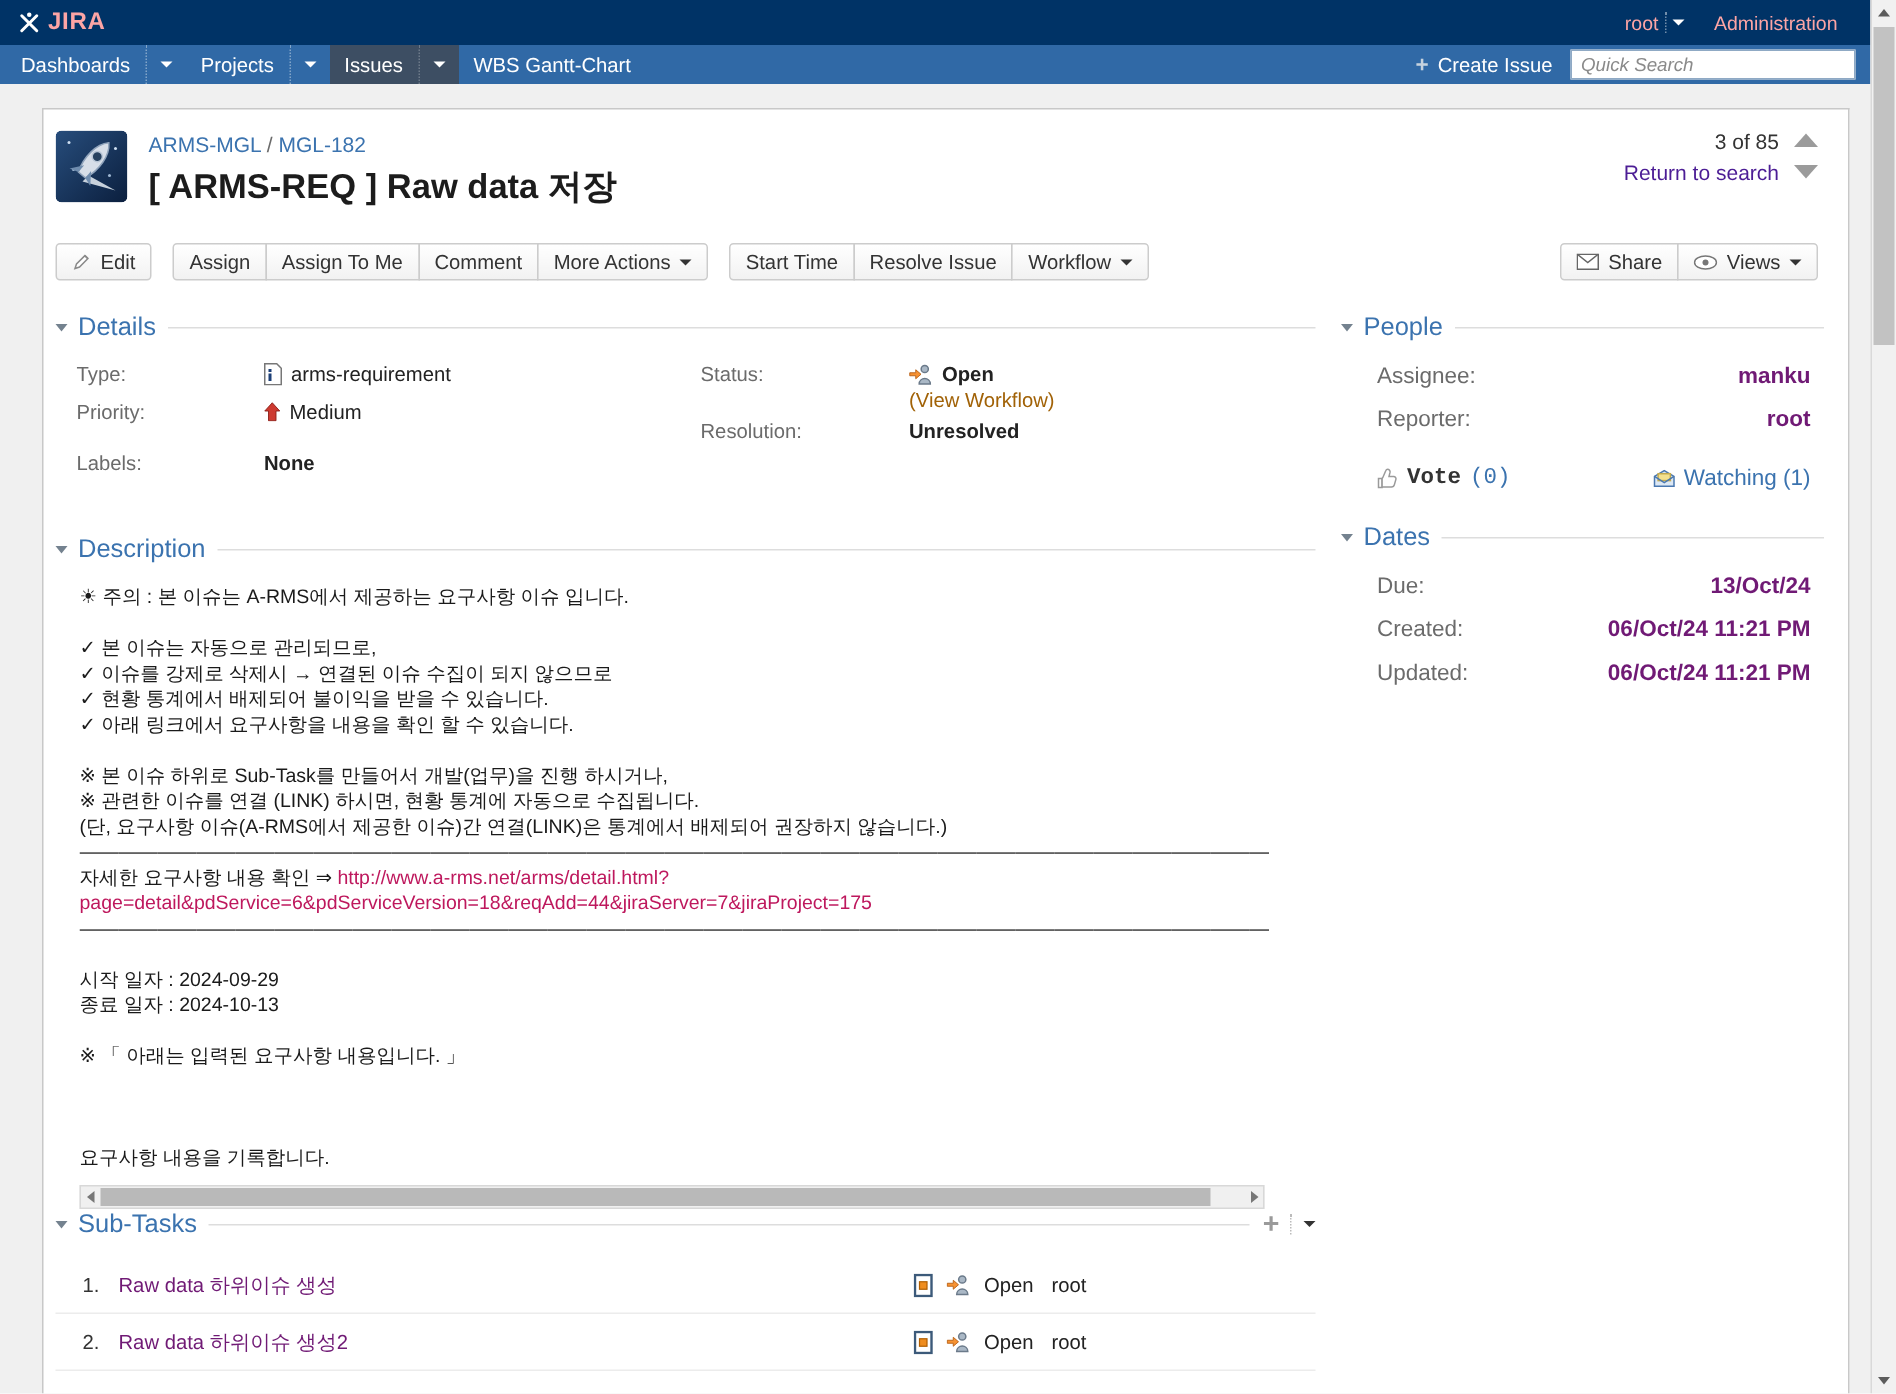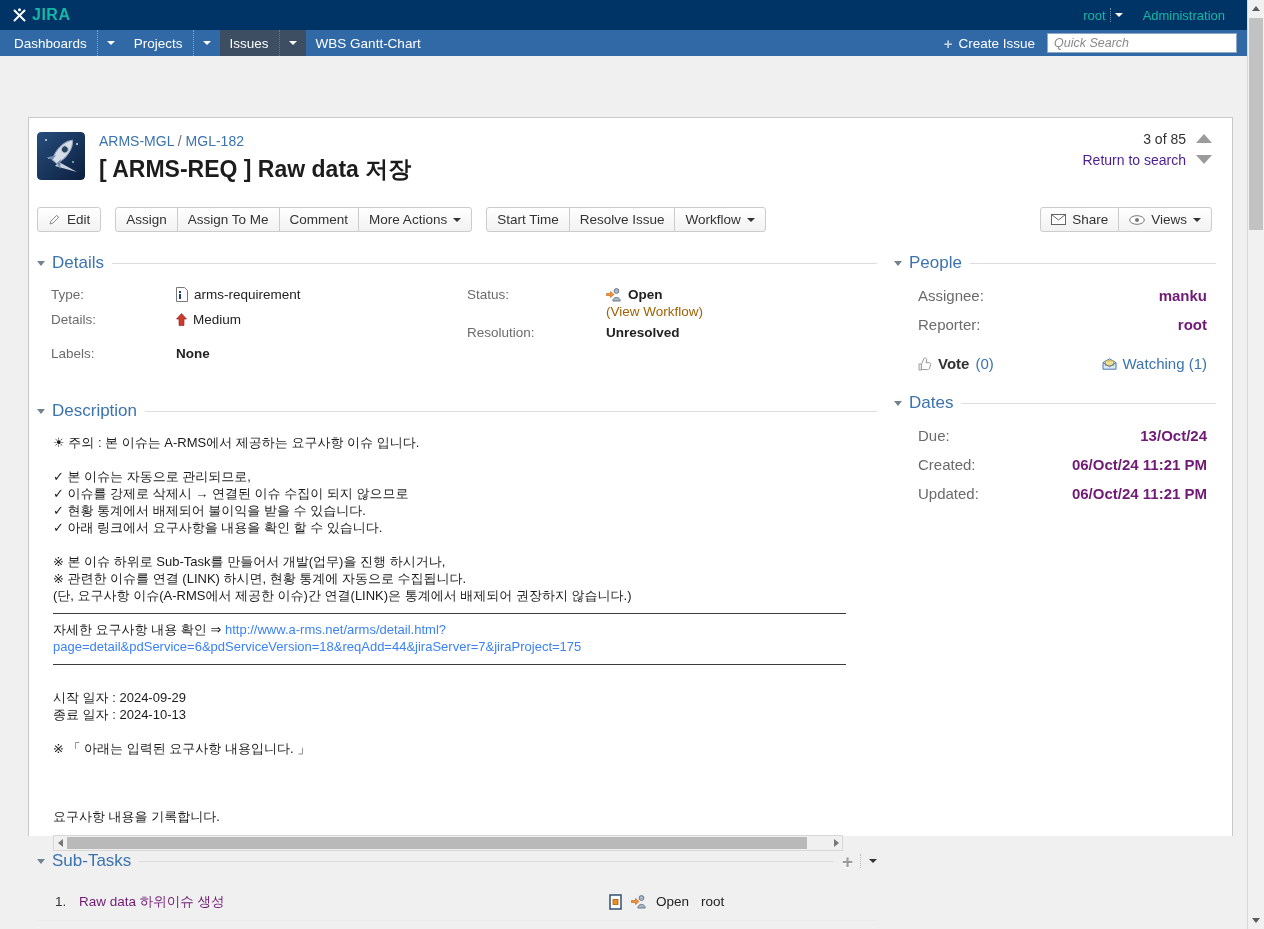--- a/index.html
+++ b/index.html
@@ -6,21 +6,21 @@
   html,body { margin:0; padding:0; }
   body {
     width:1264px; height:929px; position:relative; overflow:hidden;
     background:#f0f0f0;
     font-family:"Liberation Sans","DejaVu Sans",sans-serif;
     color:#222; font-size:13px;
   }
   a { text-decoration:none; }
 
   
-  .topbar{position:absolute;top:0;left:0;width:1247px;height:30px;background:#003366;color:#14b8a6;
+  .topbar{position:absolute;top:0;left:0;width:1247px;height:30px;background:#003366;color:#fca5a5;
           display:flex;align-items:center;justify-content:space-between;padding:0 12px;}
   .logo{display:flex;align-items:center;gap:5px;font-weight:bold;font-size:16px;letter-spacing:.5px;cursor:pointer;}
   .topbar-right{display:flex;align-items:center;font-size:13px;}
   .tb-item{display:flex;align-items:center;padding:0 10px;height:30px;cursor:pointer;}
   .vdot{border-left:1px dotted rgba(255,255,255,.45);height:14px;margin:0 4px;}
   .caret-w{width:0;height:0;border-left:4px solid transparent;border-right:4px solid transparent;border-top:4px solid #fff;display:inline-block;}
   .caret-d{width:0;height:0;border-left:4px solid transparent;border-right:4px solid transparent;border-top:4px solid #333;display:inline-block;}
 
   
   .navbar{position:absolute;top:30px;left:0;width:1247px;height:26px;background:#3069a6;display:flex;align-items:center;color:#fff;font-size:13.5px;padding-left:4px;}
@@ -36,21 +36,21 @@
   .quick-search::placeholder{color:#8a8a8a;font-style:italic;}
 
   
   .vscroll{position:absolute;right:0;top:0;width:17px;height:929px;background:#f1f1f1;border-left:1px solid #d9d9d9;}
   .vs-btn{position:absolute;left:0;width:16px;height:17px;display:flex;align-items:center;justify-content:center;cursor:pointer;}
   .tri-up{width:0;height:0;border-left:4px solid transparent;border-right:4px solid transparent;border-bottom:5px solid #5c5c5c;}
   .tri-down{width:0;height:0;border-left:4px solid transparent;border-right:4px solid transparent;border-top:5px solid #5c5c5c;}
   .vs-thumb{position:absolute;left:1px;top:18px;width:14px;height:212px;background:#c2c2c2;cursor:pointer;}
 
   
-  .card{position:absolute;left:28px;top:72px;width:1205px;height:719px;background:#fff;border:1px solid #c8c8c8;border-bottom:none;margin-top:45px;}
+  .card{position:absolute;left:28px;top:72px;width:1205px;height:857px;background:#fff;border:1px solid #c8c8c8;border-bottom:none;}
 
   .issue-hd{position:absolute;left:8px;top:14px;display:flex;gap:14px;}
   .avatar{width:48px;height:48px;border-radius:4px;overflow:hidden;cursor:pointer;flex:none;}
   .crumbs{font-size:14px;color:#6b6b6b;margin-top:1px;}
   .crumbs a{color:#3b73af;cursor:pointer;}
   .issue-title{font-size:23px;font-weight:bold;color:#1c1c1c;margin:5px 0 0 0;}
 
   .pager{position:absolute;right:20px;top:10px;font-size:14px;}
   .pg-row{display:flex;align-items:center;justify-content:flex-end;gap:10px;height:21px;}
   .pg-count{color:#333;}
@@ -92,32 +92,32 @@
   .mt18{margin-top:19px;}
   .vw-link{color:#a16207;cursor:pointer;}
   .icon{display:inline-flex;flex:none;}
 
   
   .side-body{padding:12px 9px 0 24px;font-size:15px;}
   .prow{display:flex;justify-content:space-between;align-items:center;margin-bottom:12px;}
   .plabel{color:#6b6b6b;}
   .pval{color:#701a75;font-weight:bold;}
   .vote-row{display:flex;justify-content:space-between;align-items:center;margin-top:22px;}
-  .vote-left{display:flex;align-items:center;gap:6px;cursor:pointer;}
+  .vote-left{display:flex;align-items:center;gap:6px;cursor:pointer;font-family:Liberation Mono, monospace;}
   .vote-word{color:#333;font-weight:bold;}
   .blue{color:#3b73af;}
   .watch{display:flex;align-items:center;gap:6px;cursor:pointer;color:#3b73af;}
 
   
   .desc-body{padding:11px 0 0 16px;font-size:13px;color:#1a1a1a;line-height:17px;}
   .dl{margin:0;}
   .gap{margin-top:17px;}
   .gap3{margin-top:51px;}
   .dashline{white-space:nowrap;overflow:hidden;width:793px;}
-  .desc-link{color:#3b82f6;cursor:pointer;}
+  .desc-link{color:#be185d;cursor:pointer;}
   .hscroll{margin-top:10px;width:790px;height:16px;background:#f0f0f0;border:1px solid #d8d8d8;position:relative;}
   .hs-btn{position:absolute;top:0;width:12px;height:14px;display:flex;align-items:center;justify-content:center;cursor:pointer;}
   .tri-left{width:0;height:0;border-top:4px solid transparent;border-bottom:4px solid transparent;border-right:5px solid #777;}
   .tri-right{width:0;height:0;border-top:4px solid transparent;border-bottom:4px solid transparent;border-left:5px solid #777;}
   .hs-thumb{position:absolute;left:13px;top:1px;height:12px;width:740px;background:#b9b9b9;cursor:pointer;}
 
   
   .st-body{margin-top:10px;}
   .st-row{position:relative;display:flex;align-items:center;height:38px;border-bottom:1px solid #ececec;font-size:13.5px;}
   .st-num{margin-left:18px;width:24px;color:#333;flex:none;}
@@ -320,21 +320,21 @@
               <svg width="12" height="15" viewBox="0 0 12 15">
                   <path d="M0.5 0.5 H8.5 L11.5 3.5 V14.5 H0.5 Z" fill="#fff" stroke="#777"></path>
                   <rect x="3" y="4" width="2" height="2" fill="#1c3f77"></rect>
                   <rect x="3" y="7" width="2" height="5" fill="#1c3f77"></rect>
                 </svg>
             </span>
             <span>arms-requirement</span>
           </span>
         </div>
         <div class="drow">
-          <span class="dlabel">Details:</span>
+          <span class="dlabel">Priority:</span>
           <span class="dval">
             <span class="icon">
               <svg width="11" height="13" viewBox="0 0 11 13">
                   <path d="M5.5 0.5 L10.5 6 H8 V12.5 H3 V6 H0.5 Z" fill="#cd3a30" stroke="#8b1d16" stroke-width="0.6"></path>
                 </svg>
             </span>
             <span>Medium</span>
           </span>
         </div>
         <div class="drow mt18">

